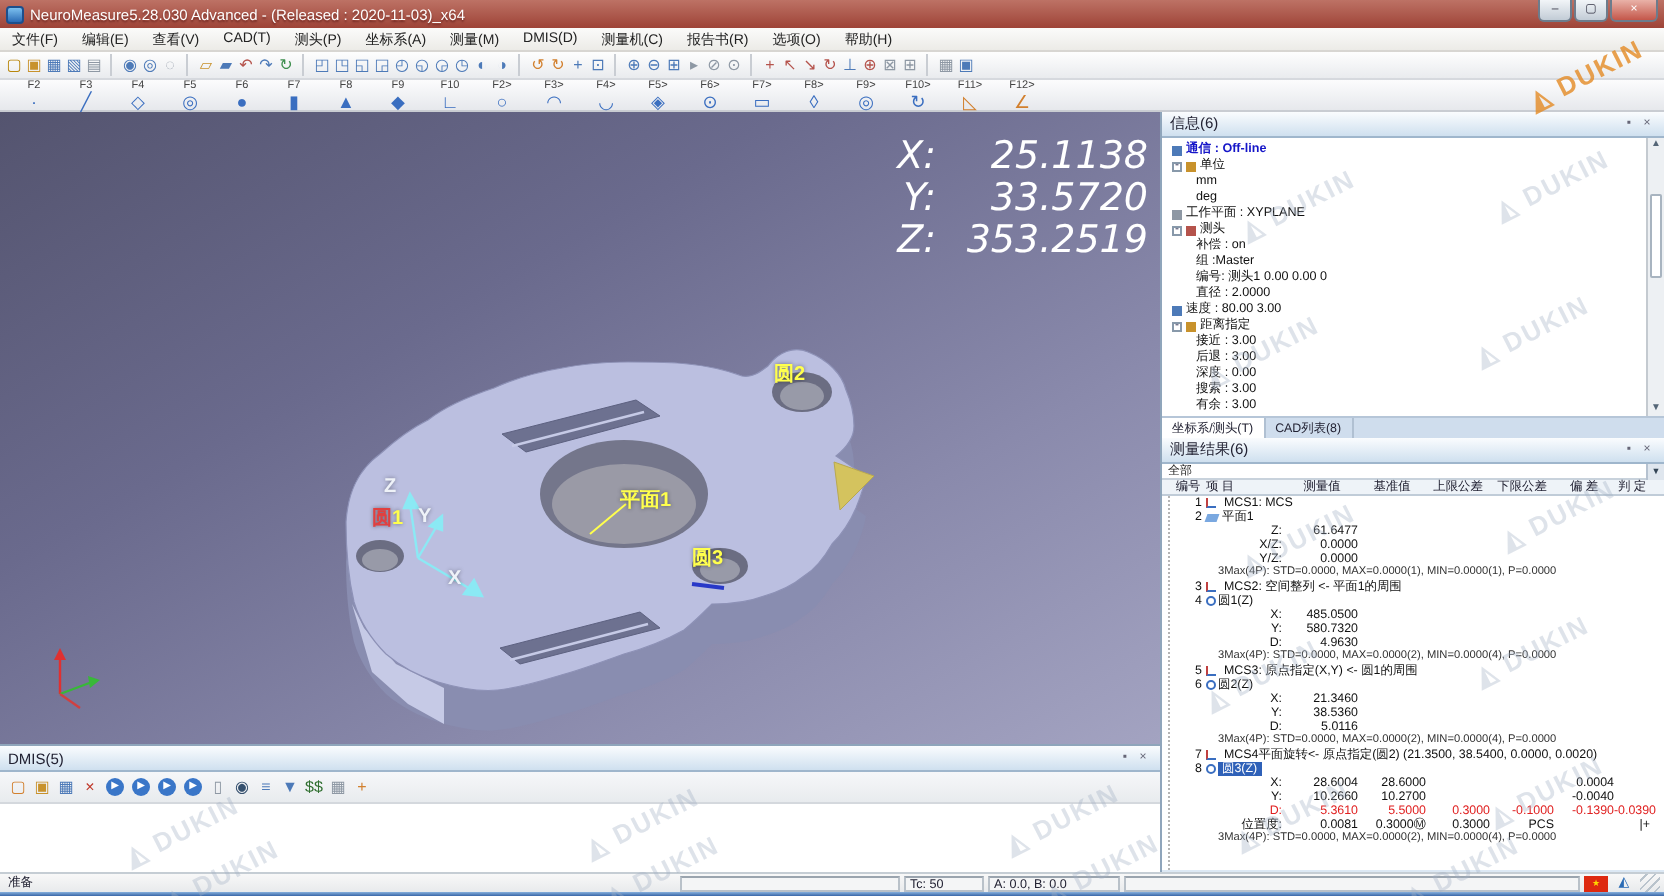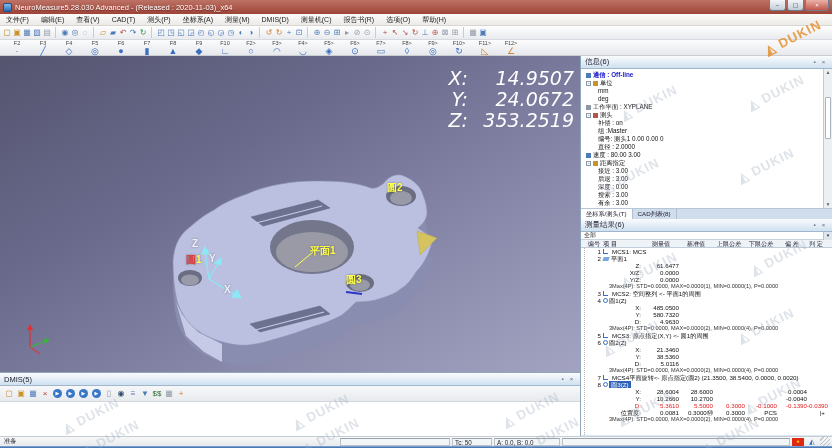--- a/index.html
+++ b/index.html
@@ -347,25 +347,25 @@
           <polygon points="30,268 27,274 33,274" fill="#e03030"></polygon>
         <path d="M30,291 L46,285" stroke="#38b838" stroke-width="1.2"></path>
           <polygon points="50,284 44,282 45,288" fill="#38b838"></polygon>
         <path d="M30,291 L40,298" stroke="#d04040" stroke-width="1.2"></path>
       </g>
     </svg>
 
     <div class="coords">
       <div class="crow">
           <span class="clab">X:</span>
-          <span class="cval">14.9507</span>
+          <span class="cval">25.1138</span>
         </div>
       <div class="crow">
           <span class="clab">Y:</span>
-          <span class="cval">24.0672</span>
+          <span class="cval">33.5720</span>
         </div>
       <div class="crow">
           <span class="clab">Z:</span>
           <span class="cval">353.2519</span>
         </div>
     </div>
 
     <span class="vlabel" style="left:387px;top:126px">圆2</span>
     <span class="vlabel" style="left:346px;top:218px">圆3</span>
     <span class="vlabel" style="left:310px;top:189px">平面1</span>

